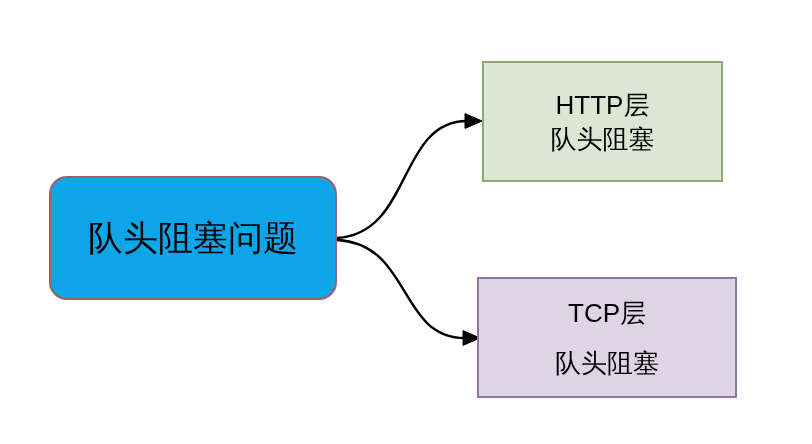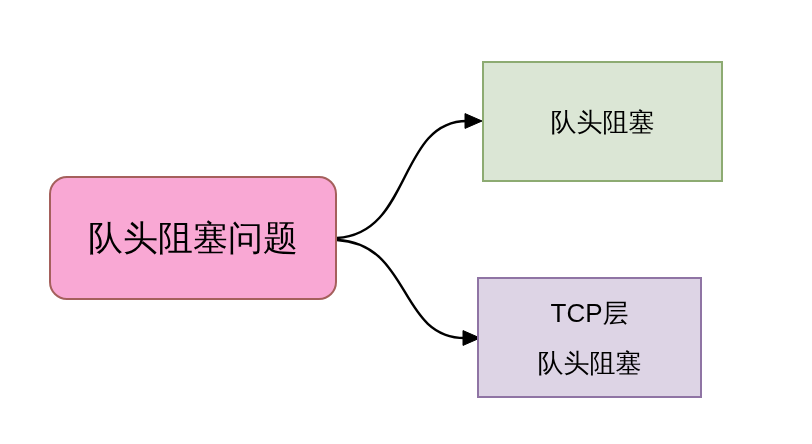--- a/index.html
+++ b/index.html
@@ -47,21 +47,21 @@
     left: 482px;
     top: 61px;
     width: 241px;
     height: 121px;
     font-size: 26px;
     line-height: 34px;
   }
   .node-tcp {
     left: 477px;
     top: 277px;
-    width: 225px;
+    width: 260px;
     height: 121px;
     font-size: 26px;
     line-height: 34px;
     gap: 16px;
   }
   .node .line {
     display: block;
     white-space: nowrap;
   }
 </style>
@@ -74,25 +74,26 @@
     <g>
       <path d="M 337 238 C 412 234 398 121 467 121" fill="none" stroke-width="2.4" stroke-linecap="round" style="stroke: rgb(0, 0, 0);"></path>
       <polygon points="482,121 465,113.6 465,128.4" style="fill: rgb(0, 0, 0); stroke: rgb(0, 0, 0);"></polygon>
     </g>
     <g>
       <path d="M 337 240 C 412 244 398 338 465 338" fill="none" stroke-width="2.4" stroke-linecap="round" style="stroke: rgb(0, 0, 0);"></path>
       <polygon points="480,338 463,330.6 463,345.4" style="fill: rgb(0, 0, 0); stroke: rgb(0, 0, 0);"></polygon>
     </g>
   </svg>
 
-  <div class="node node-source" style="background-color: #f9a8d4; border-color: rgb(165, 96, 92); color: rgb(0, 0, 0);">
+  <div class="node node-source" style="background-color: #0ea5e9; border-color: rgb(165, 96, 92); color: rgb(0, 0, 0);">
     <span class="line">队头阻塞问题</span>
   </div>
 
   <div class="node node-http" style="background-color: rgb(219, 230, 213); border-color: rgb(141, 171, 114); color: rgb(0, 0, 0);">
+    <span class="line">HTTP层</span>
     <span class="line">队头阻塞</span>
   </div>
 
   <div class="node node-tcp" style="background-color: rgb(221, 212, 229); border-color: rgb(143, 116, 164); color: rgb(0, 0, 0);">
     <span class="line">TCP层</span>
     <span class="line">队头阻塞</span>
   </div>
 
 </div>
 

